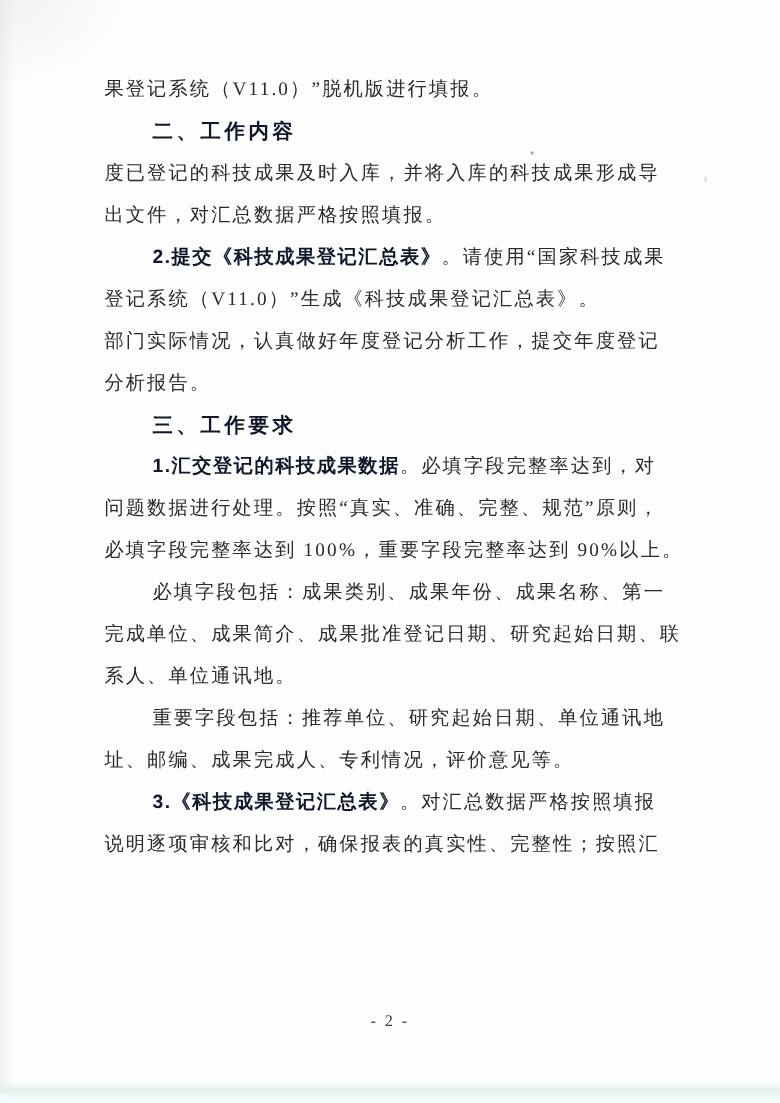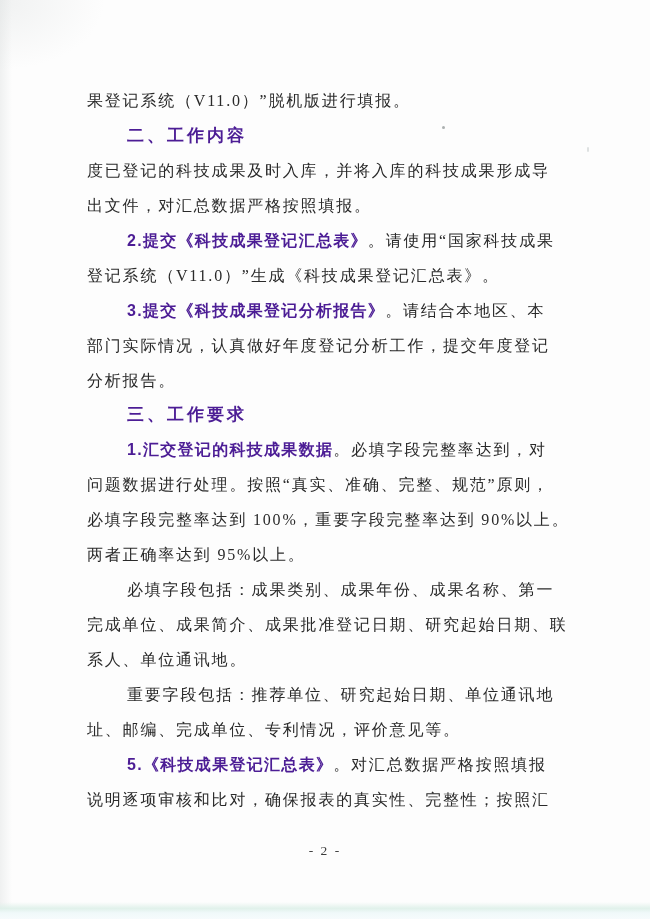--- a/index.html
+++ b/index.html
@@ -34,37 +34,37 @@
     pointer-events: none;
     background: linear-gradient(180deg,
       rgba(255,255,255,0) 0%,
       rgba(222,240,233,0.9) 38%,
       rgba(240,249,250,1) 65%,
       #f6fbfd 100%);
   }
   .text-block {
     position: absolute;
     left: 87px;
-    top: 84px;
+    top: 58px;
     width: 470px;
   }
   .line {
     height: 34.95px;
     line-height: 34.95px;
     font-size: 16px;
     letter-spacing: 1.8px;
     color: #2a2a2a;
     white-space: nowrap;
   }
   .line.indent { padding-left: 40px; }
   .seg-bold {
     font-family: "Liberation Sans", "DejaVu Sans", sans-serif;
     font-weight: 700;
     letter-spacing: 1.3px;
-    color: #4c1d95;
+    color: #0f172a;
   }
   .line.heading .seg-bold {
     font-size: 17px;
     letter-spacing: 3px;
   }
   .page-number {
     position: absolute;
     top: 843px;
     left: 0;
     width: 100%;
@@ -102,34 +102,32 @@
 <div class="page">
   <div class="edge-shading"></div>
 
   <div class="text-block" id="text-block">
       <div class="line"><span class="seg-bold"></span><span class="seg-normal">果登记系统（V11.0）”脱机版进行填报。</span></div>
       <div class="line indent heading"><span class="seg-bold">二、工作内容</span><span class="seg-normal"></span></div>
       <div class="line"><span class="seg-bold"></span><span class="seg-normal">度已登记的科技成果及时入库，并将入库的科技成果形成导</span></div>
       <div class="line"><span class="seg-bold"></span><span class="seg-normal">出文件，对汇总数据严格按照填报。</span></div>
       <div class="line indent"><span class="seg-bold">2.提交《科技成果登记汇总表》</span><span class="seg-normal">。请使用“国家科技成果</span></div>
       <div class="line"><span class="seg-bold"></span><span class="seg-normal">登记系统（V11.0）”生成《科技成果登记汇总表》。</span></div>
-      <div class="line indent"><span class="seg-bold">3.提交《科技成果登记分析报告》</span><span class="seg-normal">。请结合本地区、本</span></div>
       <div class="line"><span class="seg-bold"></span><span class="seg-normal">部门实际情况，认真做好年度登记分析工作，提交年度登记</span></div>
       <div class="line"><span class="seg-bold"></span><span class="seg-normal">分析报告。</span></div>
       <div class="line indent heading"><span class="seg-bold">三、工作要求</span><span class="seg-normal"></span></div>
       <div class="line indent"><span class="seg-bold">1.汇交登记的科技成果数据</span><span class="seg-normal">。必填字段完整率达到，对</span></div>
       <div class="line"><span class="seg-bold"></span><span class="seg-normal">问题数据进行处理。按照“真实、准确、完整、规范”原则，</span></div>
       <div class="line"><span class="seg-bold"></span><span class="seg-normal">必填字段完整率达到 100%，重要字段完整率达到 90%以上。</span></div>
-      <div class="line"><span class="seg-bold"></span><span class="seg-normal">两者正确率达到 95%以上。</span></div>
       <div class="line indent"><span class="seg-bold"></span><span class="seg-normal">必填字段包括：成果类别、成果年份、成果名称、第一</span></div>
       <div class="line"><span class="seg-bold"></span><span class="seg-normal">完成单位、成果简介、成果批准登记日期、研究起始日期、联</span></div>
       <div class="line"><span class="seg-bold"></span><span class="seg-normal">系人、单位通讯地。</span></div>
       <div class="line indent"><span class="seg-bold"></span><span class="seg-normal">重要字段包括：推荐单位、研究起始日期、单位通讯地</span></div>
-      <div class="line"><span class="seg-bold"></span><span class="seg-normal">址、邮编、完成单位、专利情况，评价意见等。</span></div>
-      <div class="line indent"><span class="seg-bold">5.《科技成果登记汇总表》</span><span class="seg-normal">。对汇总数据严格按照填报</span></div>
+      <div class="line"><span class="seg-bold"></span><span class="seg-normal">址、邮编、成果完成人、专利情况，评价意见等。</span></div>
+      <div class="line indent"><span class="seg-bold">3.《科技成果登记汇总表》</span><span class="seg-normal">。对汇总数据严格按照填报</span></div>
       <div class="line"><span class="seg-bold"></span><span class="seg-normal">说明逐项审核和比对，确保报表的真实性、完整性；按照汇</span></div>
     </div>
 
   <div class="page-number">- 2 -</div>
 
   <div class="speck speck-1"></div>
   <div class="speck speck-2"></div>
 
   <div class="bottom-strip"></div>
 </div>

